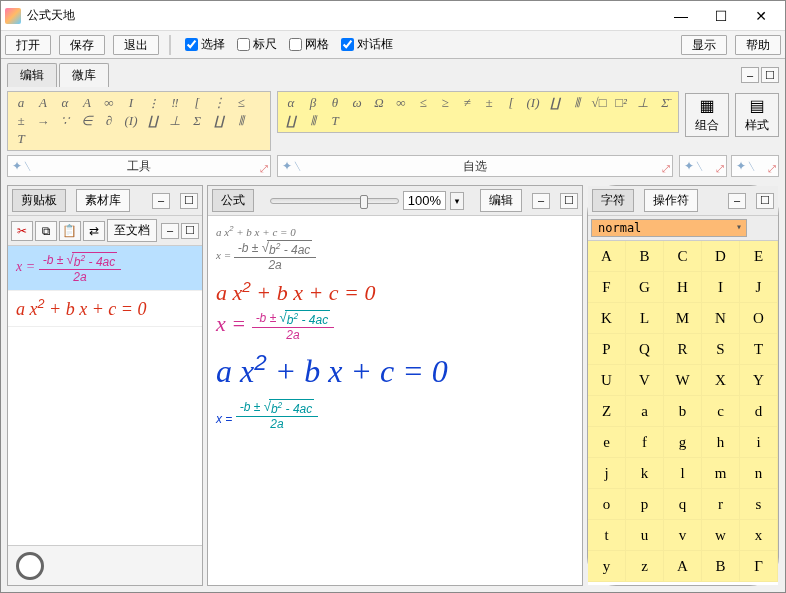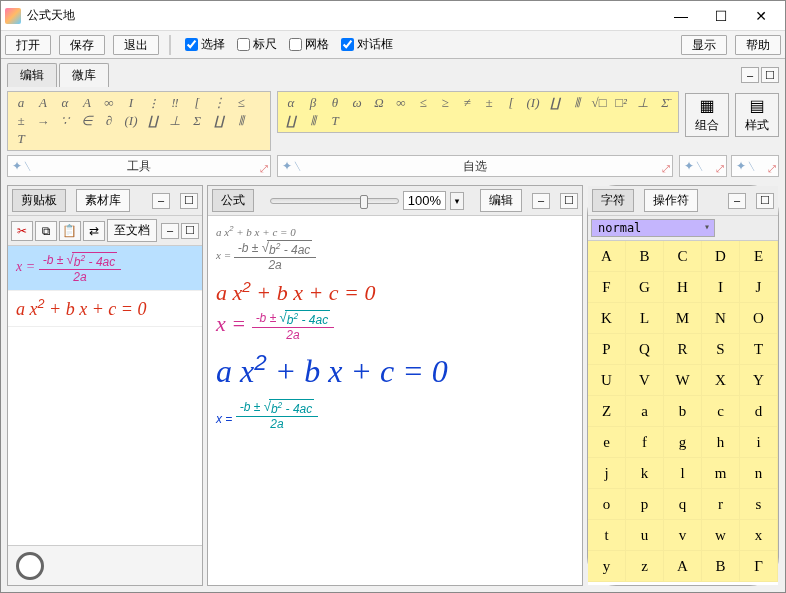--- a/index.html
+++ b/index.html
@@ -74,21 +74,21 @@
 .canvas .row { margin:2px 0; }
 .frac { display:inline-flex; flex-direction:column; align-items:center; vertical-align:middle; }
 .frac .num { border-bottom:1.5px solid currentColor; padding:0 4px; }
 .frac .den { padding:0 4px; }
 .sqrt { display:inline-flex; align-items:flex-start; }
 .sqrt .rad { font-size:1.1em; margin-right:-2px; }
 .sqrt .body { border-top:1.5px solid currentColor; padding:0 2px 0 2px; }
 sup { font-size:0.7em; vertical-align:super; }
 
 .char-toolbar { padding:3px; background:#ededed; border-bottom:1px solid #ccc; }
-.dropdown { border:1px solid #aaa; background:#c4b5fd; padding:1px 18px 1px 6px; font-family:monospace; font-size:12px; position:relative; display:inline-block; width:124px; }
+.dropdown { border:1px solid #aaa; background:#fdba74; padding:1px 18px 1px 6px; font-family:monospace; font-size:12px; position:relative; display:inline-block; width:156px; }
 .dropdown:after { content:"▾"; position:absolute; right:4px; top:1px; font-size:10px; color:#555; }
 .char-grid { background:#fff3a0; display:grid; grid-template-columns:repeat(5,1fr); }
 .char-cell { height:31px; display:flex; align-items:center; justify-content:center; font-family:"Times New Roman",serif; font-size:15px; cursor:default; border-right:1px solid rgba(0,0,0,0.03); border-bottom:1px solid rgba(0,0,0,0.03); }
 
 .circle-btn { width:28px; height:28px; border:3px solid #666; border-radius:50%; margin:4px; background:#fff; }
 
 .bottom-pane { height:40px; border-top:1px solid #ccc; background:#f4f4f4; display:flex; align-items:center; padding:4px; }
 </style>
 </head>
 <body>

